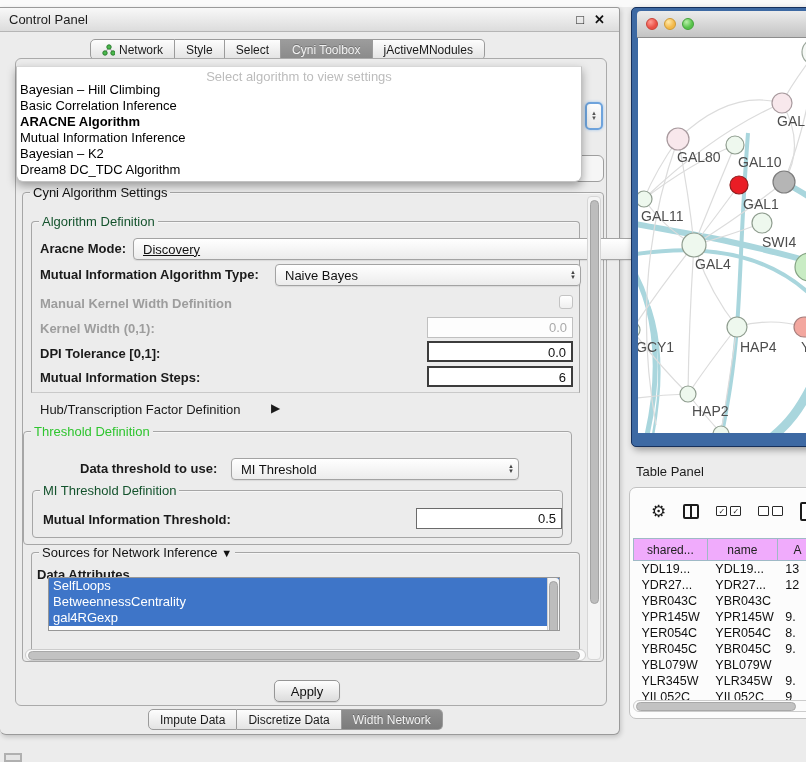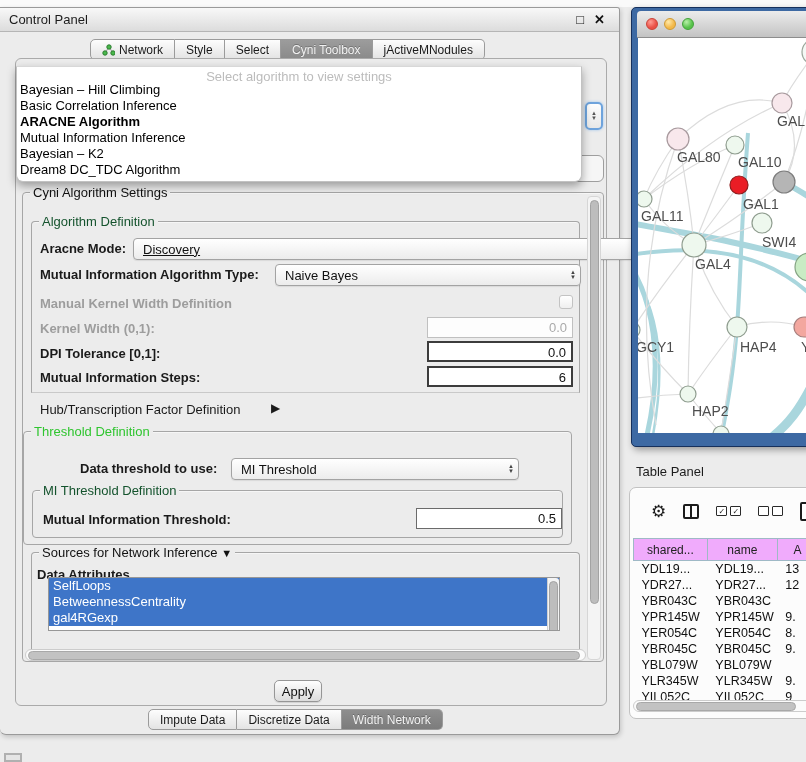--- a/index.html
+++ b/index.html
@@ -265,21 +265,21 @@
         </div>
 
         <div class="vscroll" style="right:2px; top:3px; width:14px; height:464px; border:1px solid #d6d6d6; border-radius:4px;">
           <div class="vthumb" style="left:1.5px; top:3px; height:404px;"></div>
         </div>
         <div class="hscroll" style="left:2px; top:456px; width:561px; height:12px;">
           <div class="hthumb" style="left:2px; width:552px;"></div>
         </div>
       </div>
 
-      <div class="btn" style="left:258px; top:621px; width:48px;">Apply</div>
+      <div class="btn" style="left:258px; top:621px; width:66px;">Apply</div>
     </div>
 
     <div class="tabbar bottom">
       <div class="tab">
         <span>Impute Data</span>
       </div>
       <div class="tab">
         <span>Discretize Data</span>
       </div>
       <div class="tab sel darker">

